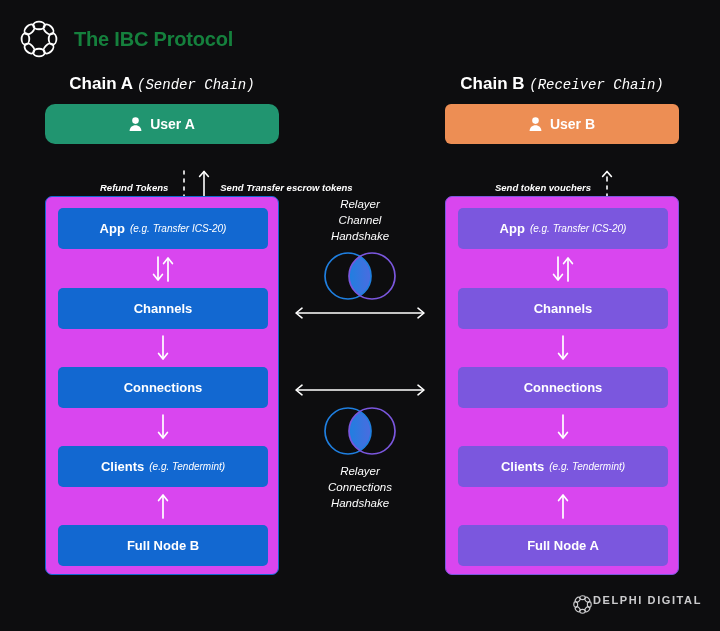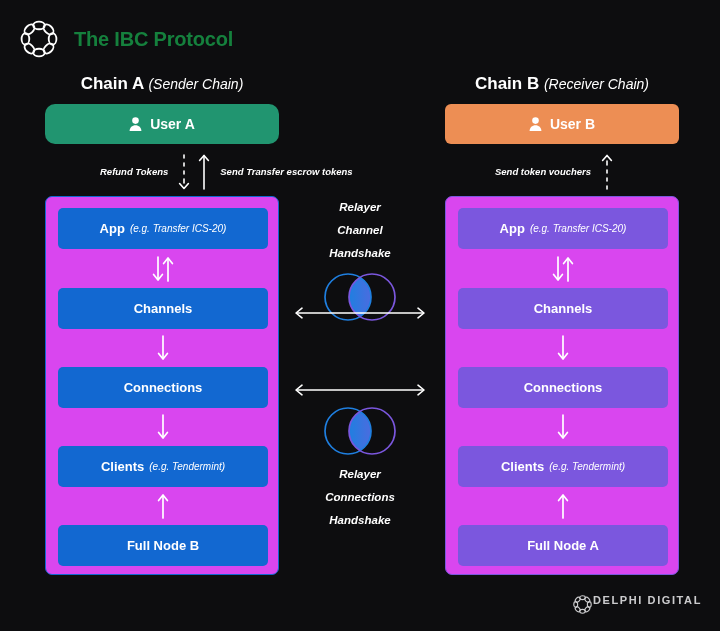--- a/index.html
+++ b/index.html
@@ -41,20 +41,21 @@
     white-space: nowrap;
     font-size: 17px;
     font-weight: bold;
     color: #ffffff;
   }
   .chain-heading .sub {
     font-size: 14px;
     font-weight: normal;
     font-style: italic;
     color: #ffffff;
+    font-family: Liberation Mono, monospace;
   }
   .chain-heading.left  { left: 45px; }
   .chain-heading.right { left: 445px; }
 
   
   .user-pill {
     position: absolute;
     top: 104px;
     width: 234px;
     height: 40px;
@@ -67,21 +68,21 @@
     font-weight: bold;
     color: #ffffff;
   }
   .user-pill.left  { left: 45px; background: #219570; border-radius: 10px; }
   .user-pill.right { left: 445px; background: #ed8e54; }
   .user-icon { width: 13px; height: 14px; display: block; }
 
   
   .note-row {
     position: absolute;
-    top: 152px;
+    top: 168px;
     height: 40px;
     display: flex;
     align-items: center;
     gap: 9px;
   }
   .note-row.left  { left: 100px; }
   .note-row.right { left: 495px; }
   .note-text {
     font-size: 9.5px;
     font-style: italic;
@@ -156,22 +157,22 @@
     width: 140px;
     left: 290px;
     text-align: center;
   }
   .relayer.top    { top: 196px; }
   .relayer.bottom { top: 405px; }
 
   .relayer-label {
     font-size: 11.5px;
     font-style: italic;
-    font-weight: bold;
-    line-height: 23px;
+    font-weight: normal;
+    line-height: 16px;
     color: #ffffff;
     white-space: pre-line;
   }
   .venn { display: block; margin: 6px auto 0; }
   .venn.b { margin: 0 auto 6px; }
 
   .dbl-arrow {
     position: absolute;
     left: 293px;
     width: 134px;

